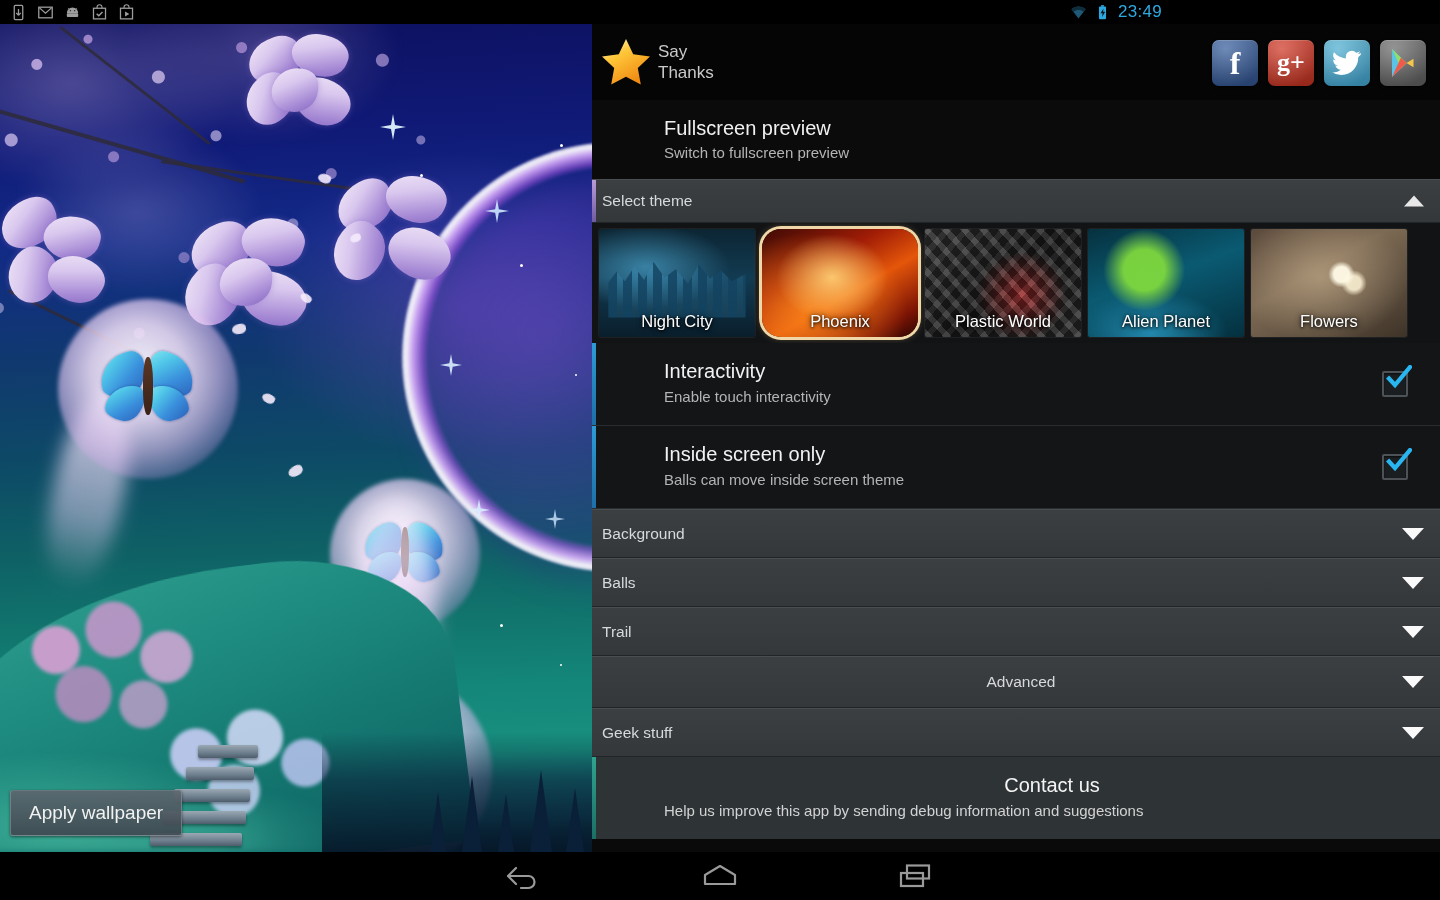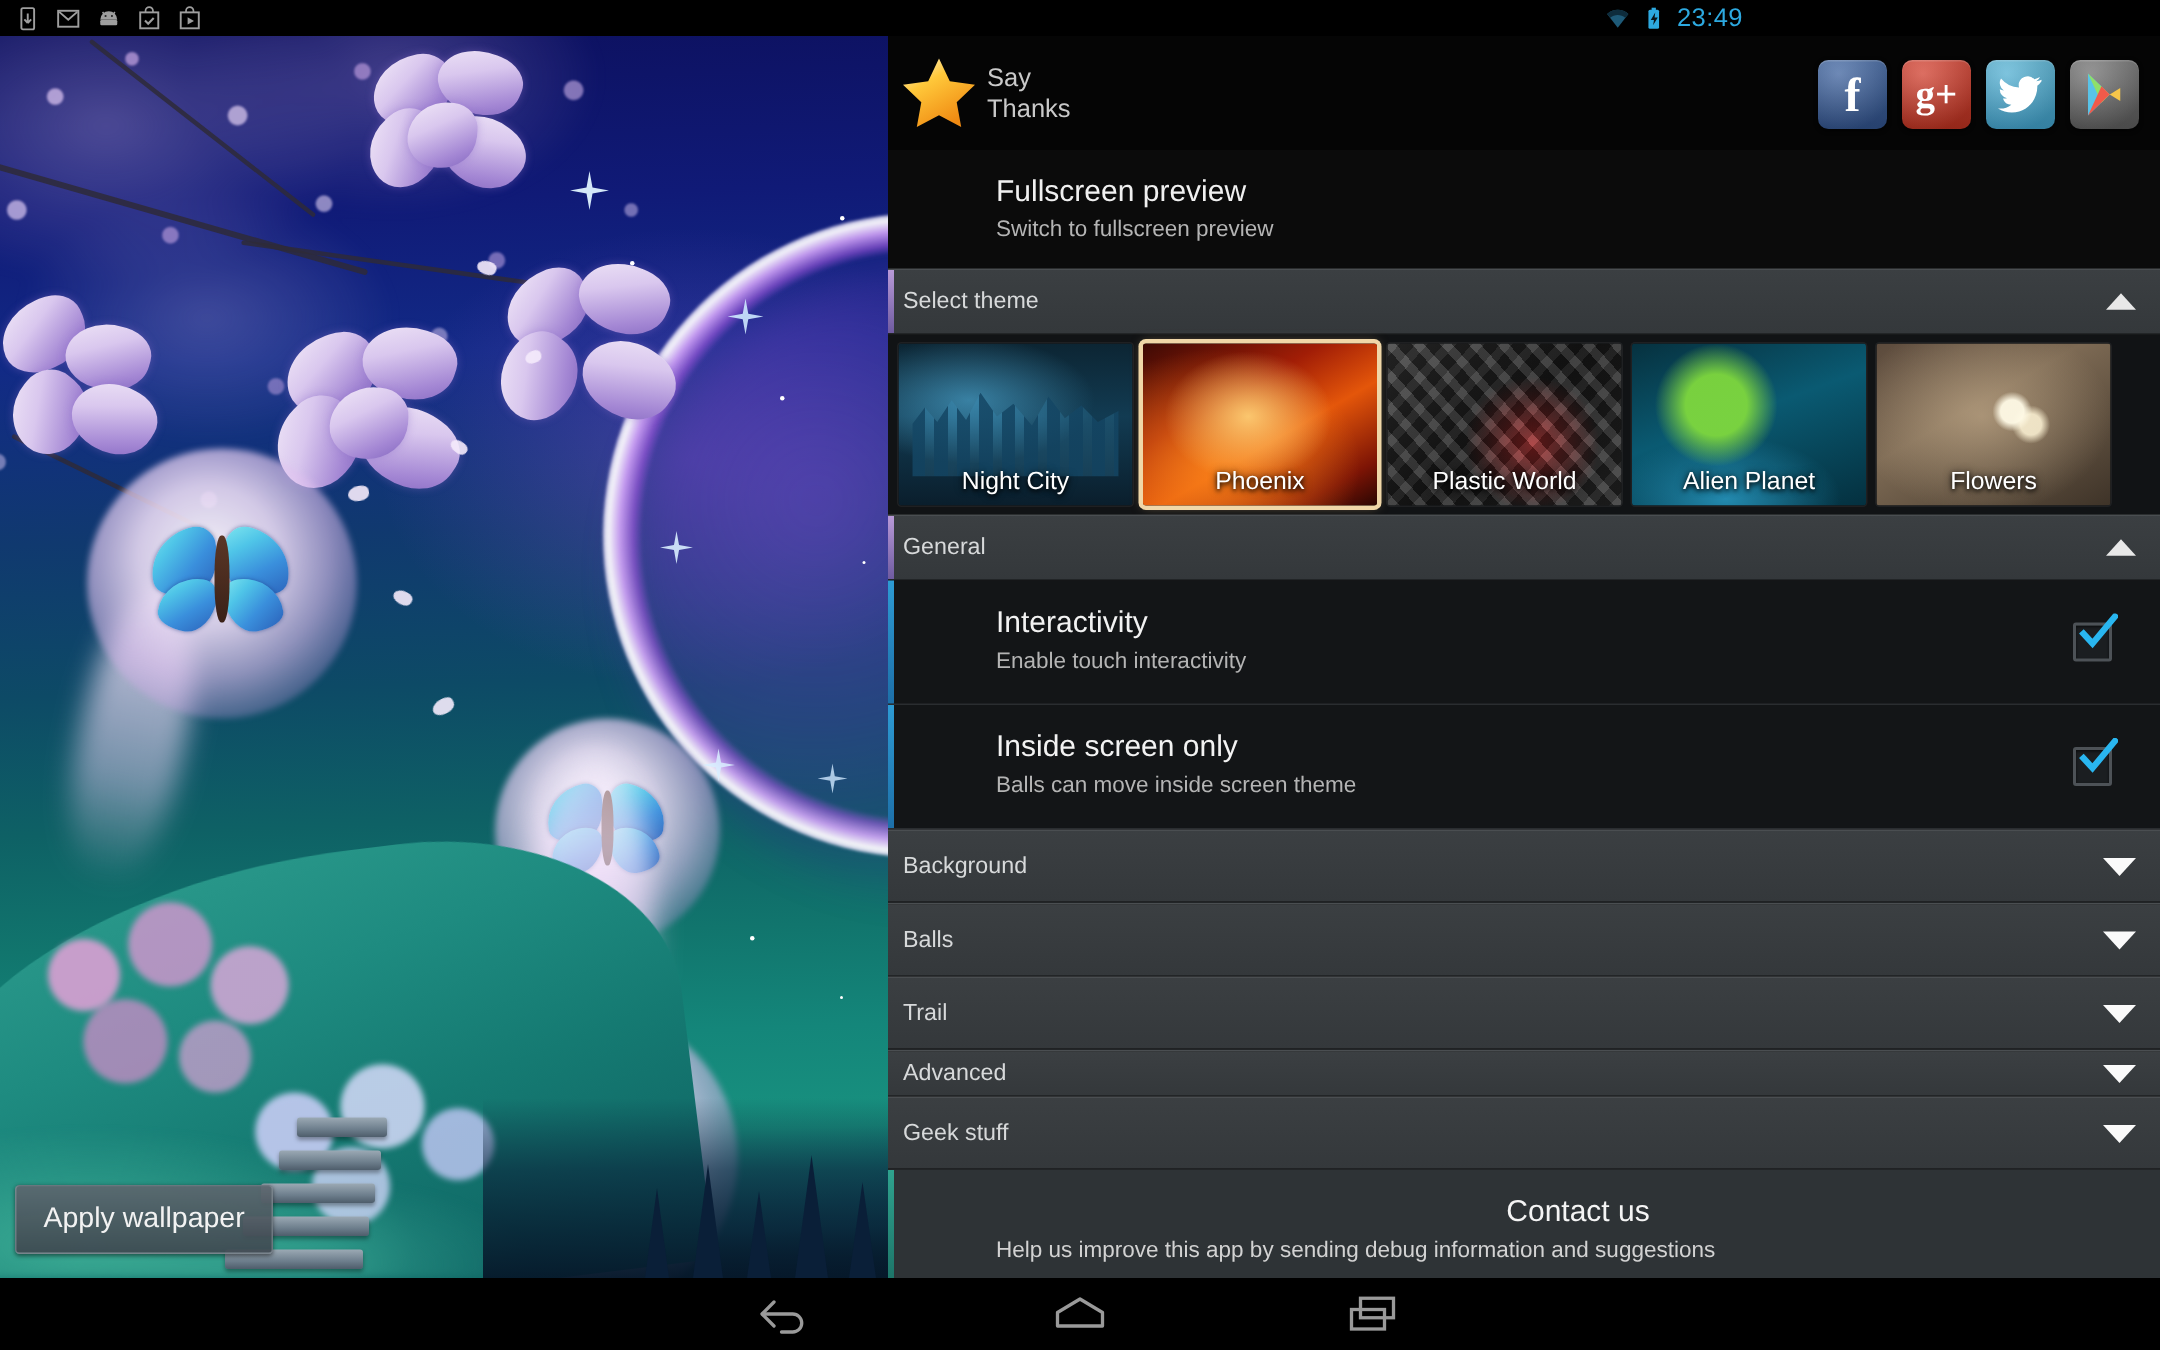--- a/index.html
+++ b/index.html
@@ -235,21 +235,21 @@
   }
   .th-night { background:
       radial-gradient(ellipse 120px 60px at 30% 35%, rgba(90,190,235,.55), transparent 70%),
       linear-gradient(to bottom,#0c2533 0%, #123b52 45%, #0a1e2c 100%); }
   .th-night::before{content:"";position:absolute;left:6%;top:26%;width:88%;height:56%;
       background:repeating-linear-gradient(90deg, rgba(20,70,100,.85) 0 9px, rgba(60,150,195,.22) 9px 15px);
       clip-path:polygon(0 42%,6% 24%,12% 40%,19% 16%,26% 38%,33% 8%,41% 34%,49% 20%,58% 44%,66% 12%,74% 36%,82% 22%,90% 40%,100% 28%,100% 100%,0 100%);}
   .th-phoenix { background:
       radial-gradient(ellipse 90px 70px at 45% 45%, rgba(255,210,120,.9), transparent 62%),
       radial-gradient(ellipse 140px 110px at 30% 75%, rgba(255,140,30,.75), transparent 70%),
-      linear-gradient(150deg,#3d0a05 0%, #a11d06 35%, #e4560a 58%, #7d1405 85%, #2a0603 100%); }
+      linear-gradient(150deg,#3d0a05 0%, #a11d06 35%, #e4560a 58%, #7d1405 85%, #2a0603 100%); border-radius: 19px; }
   .th-plastic { background:
       radial-gradient(circle at 62% 62%, rgba(210,40,40,.7), transparent 38%),
       linear-gradient(135deg,#3a3a3a 0%,#1d1d1d 50%,#2e2e2e 100%); }
   .th-plastic::before{content:"";position:absolute;inset:0;
       background:repeating-linear-gradient(48deg, rgba(255,255,255,.10) 0 6px, rgba(0,0,0,.28) 6px 14px),
                  repeating-linear-gradient(-48deg, rgba(255,255,255,.07) 0 6px, rgba(0,0,0,.2) 6px 14px);}
   .th-alien { background:
       radial-gradient(circle at 36% 38%, rgba(130,220,60,.92) 0 17%, rgba(40,110,20,.0) 34%),
       radial-gradient(ellipse 110px 60px at 40% 96%, rgba(40,150,190,.85), transparent 70%),
       linear-gradient(160deg,#06313f 0%,#0a5a72 45%,#04303f 100%); }
@@ -558,24 +558,20 @@
         <span class="theme-name">Plastic World</span>
       </div>
       <div class="theme th-alien">
         <span class="theme-name">Alien Planet</span>
       </div>
       <div class="theme th-flowers">
         <span class="theme-name">Flowers</span>
       </div>
     </div>
 
-    <div class="section-head lilac-edge">
-      <span class="section-label">General</span>
-      <span class="caret caret-up"></span>
-    </div>
 
     <div class="pref-row lilac-edge">
       <div class="pref-title">Interactivity</div>
       <div class="pref-sub">Enable touch interactivity</div>
       <div class="checkbox">
         <svg class="tick" viewBox="0 0 26 26">
           <path d="M3 13.5l6 6.5L24 2" fill="none" stroke="#29b6f0" stroke-width="4.2" stroke-linecap="square"></path>
         </svg>
       </div>
     </div>
@@ -595,21 +591,21 @@
       <span class="caret caret-down"></span>
     </div>
     <div class="section-head" style="height:49px;">
       <span class="section-label">Balls</span>
       <span class="caret caret-down"></span>
     </div>
     <div class="section-head" style="height:49px;">
       <span class="section-label">Trail</span>
       <span class="caret caret-down"></span>
     </div>
-    <div class="section-head" style="height:31px;">
+    <div class="section-head" style="height:52px;justify-content:center;">
       <span class="section-label">Advanced</span>
       <span class="caret caret-down"></span>
     </div>
     <div class="section-head" style="height:49px;">
       <span class="section-label">Geek stuff</span>
       <span class="caret caret-down"></span>
     </div>
 
     <div class="row-contact">
       <div class="contact-title">Contact us</div>

